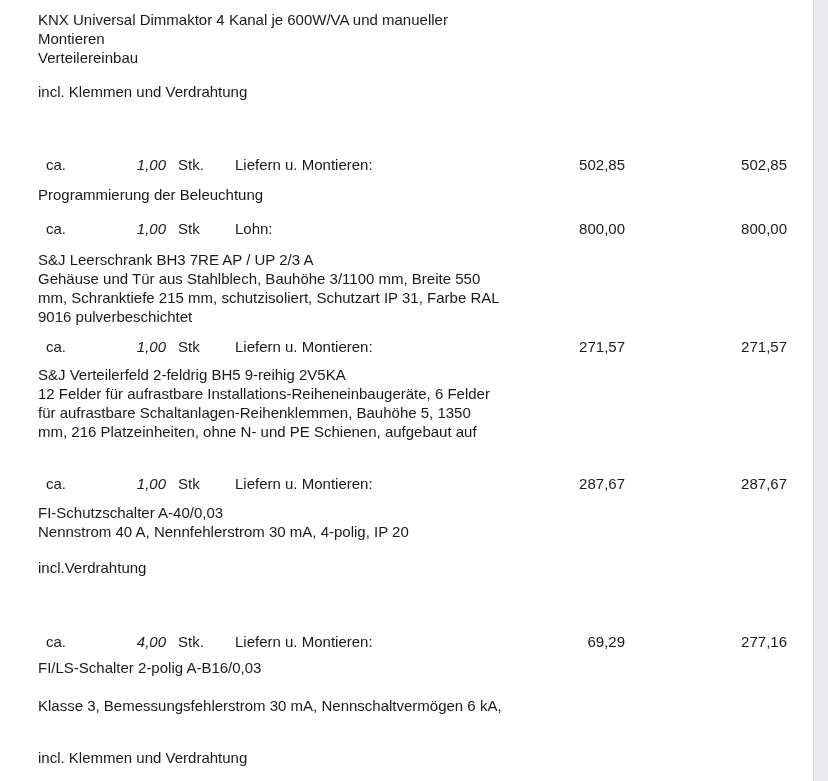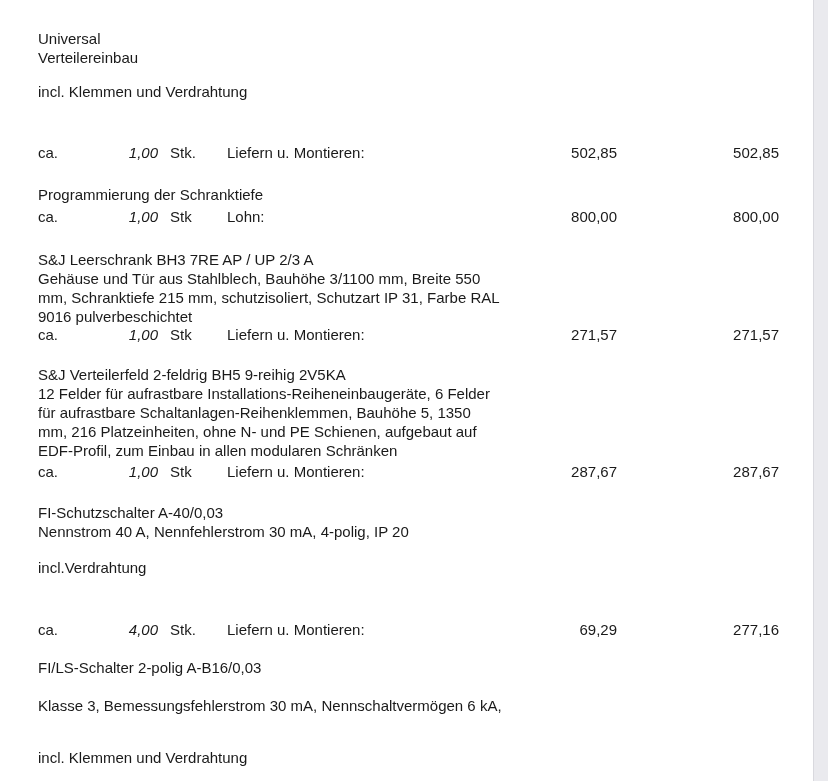--- a/index.html
+++ b/index.html
@@ -30,49 +30,51 @@
     white-space: pre;
   }
   .prow {
     position: absolute;
     left: 0;
     width: 828px;
     height: 19px;
   }
   .prow span {
     position: absolute;
-    top: 0;
+    top: 12px;
     line-height: 19px;
     white-space: pre;
+    margin-left: 8px;
   }
   .c-prefix { left: 38px; }
   .c-qty    { left: 100px; width: 58px; text-align: right; font-style: italic; }
   .c-unit   { left: 170px; }
   .c-label  { left: 227px; }
   .c-uprice { left: 450px; width: 167px; text-align: right; }
   .c-total  { left: 640px; width: 139px; text-align: right; }
 </style>
 </head>
 <body>
 
 <div class="page">
 
-  <div class="line" style="top:29px">Universal</div>
+  <div class="line" style="top:10px">KNX Universal Dimmaktor 4 Kanal je 600W/VA und manueller</div>
+  <div class="line" style="top:29px">Montieren</div>
   <div class="line" style="top:48px">Verteilereinbau</div>
   <div class="line" style="top:82px">incl. Klemmen und Verdrahtung</div>
   <div class="prow" style="top:143px">
     <span class="c-prefix">ca.</span>
     <span class="c-qty">1,00</span>
     <span class="c-unit">Stk.</span>
     <span class="c-label">Liefern u. Montieren:</span>
     <span class="c-uprice">502,85</span>
     <span class="c-total">502,85</span>
   </div>
 
-  <div class="line" style="top:185px">Programmierung der Schranktiefe</div>
+  <div class="line" style="top:185px">Programmierung der Beleuchtung</div>
   <div class="prow" style="top:207px">
     <span class="c-prefix">ca.</span>
     <span class="c-qty">1,00</span>
     <span class="c-unit">Stk</span>
     <span class="c-label">Lohn:</span>
     <span class="c-uprice">800,00</span>
     <span class="c-total">800,00</span>
   </div>
 
   <div class="line" style="top:250px">S&amp;J Leerschrank BH3 7RE AP / UP 2/3 A</div>
@@ -85,21 +87,20 @@
     <span class="c-unit">Stk</span>
     <span class="c-label">Liefern u. Montieren:</span>
     <span class="c-uprice">271,57</span>
     <span class="c-total">271,57</span>
   </div>
 
   <div class="line" style="top:365px">S&amp;J Verteilerfeld 2-feldrig BH5 9-reihig 2V5KA</div>
   <div class="line" style="top:384px">12 Felder für aufrastbare Installations-Reiheneinbaugeräte, 6 Felder</div>
   <div class="line" style="top:403px">für aufrastbare Schaltanlagen-Reihenklemmen, Bauhöhe 5, 1350</div>
   <div class="line" style="top:422px">mm, 216 Platzeinheiten, ohne N- und PE Schienen, aufgebaut auf</div>
-  <div class="line" style="top:441px">EDF-Profil, zum Einbau in allen modularen Schränken</div>
   <div class="prow" style="top:462px">
     <span class="c-prefix">ca.</span>
     <span class="c-qty">1,00</span>
     <span class="c-unit">Stk</span>
     <span class="c-label">Liefern u. Montieren:</span>
     <span class="c-uprice">287,67</span>
     <span class="c-total">287,67</span>
   </div>
 
   <div class="line" style="top:503px">FI-Schutzschalter A-40/0,03</div>

